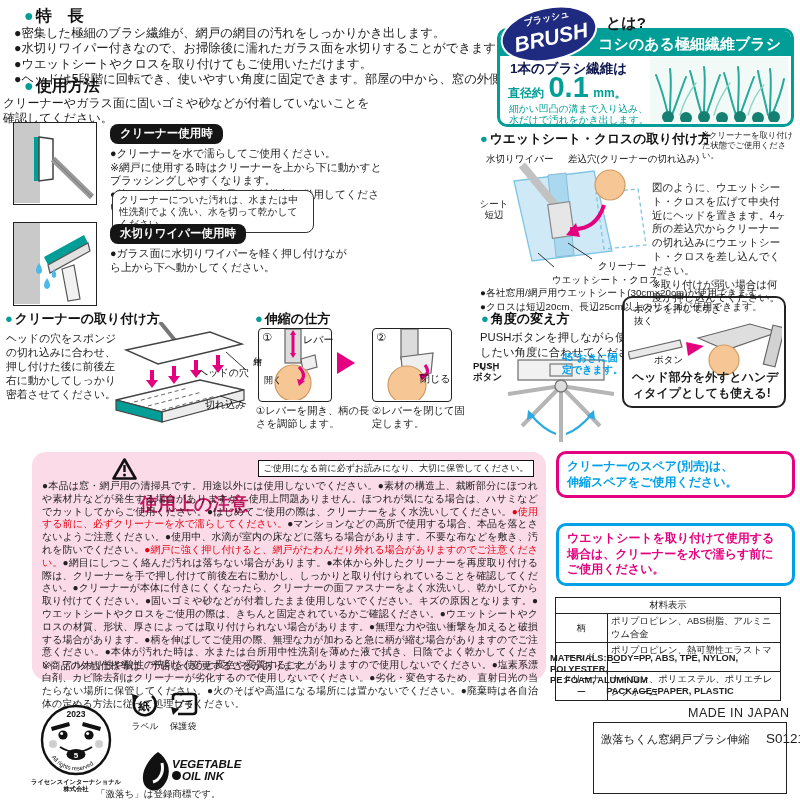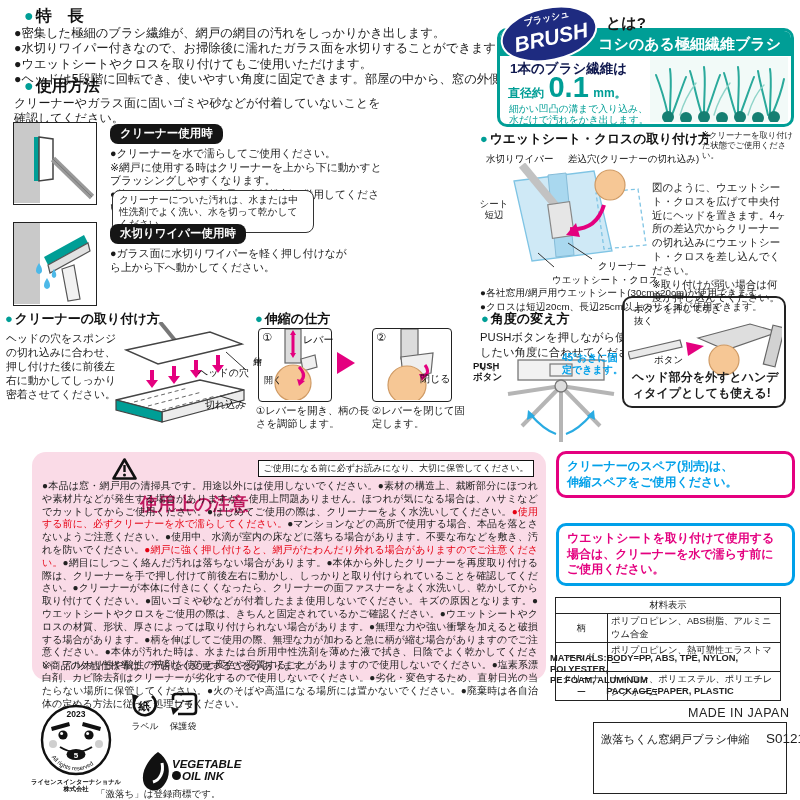--- a/index.html
+++ b/index.html
@@ -51,21 +51,21 @@
 
   <div class="abs h1" style="left:24px; top:6px;">特　長</div>
   <div class="abs lines" style="left:14px; top:26px; font-size:12.3px; line-height:15.4px;">
     <div>●密集した極細のブラシ繊維が、網戸の網目の汚れをしっかりかき出します。</div>
     <div>●水切りワイパー付きなので、お掃除後に濡れたガラス面を水切りすることができます。</div>
     <div>●ウエットシートやクロスを取り付けてもご使用いただけます。</div>
     <div>●ヘッドは5段階に回転でき、使いやすい角度に固定できます。部屋の中から、窓の外側もお掃除できます。</div>
   </div>
 
   <div class="abs h1" style="left:24px; top:76px;">使用方法</div>
-  <div class="abs" style="left:14px; top:96px; width:372px; font-size:12px; line-height:15px;">クリーナーやガラス面に固いゴミや砂などが付着していないことを確認してください。</div>
+  <div class="abs" style="left:3px; top:96px; width:372px; font-size:12px; line-height:15px;">クリーナーやガラス面に固いゴミや砂などが付着していないことを確認してください。</div>
 
   <div class="abs illo-frame" style="left:13px; top:122px; width:84px; height:83px;">
     <svg width="81" height="80" viewBox="0 0 81 80">
       <rect x="0" y="0" width="26" height="80" fill="#c9c9c9"></rect>
       <rect x="20" y="14" width="5" height="44" fill="#009e96"></rect>
       <polygon points="25,14 39,16 39,56 25,58" fill="#fff" stroke="#444" stroke-width="1.5"></polygon>
       <line x1="39" y1="36" x2="78" y2="74" stroke="#999" stroke-width="6"></line>
       <line x1="39" y1="36" x2="78" y2="74" stroke="#555" stroke-width="1" opacity="0.5"></line>
     </svg>
   </div>

